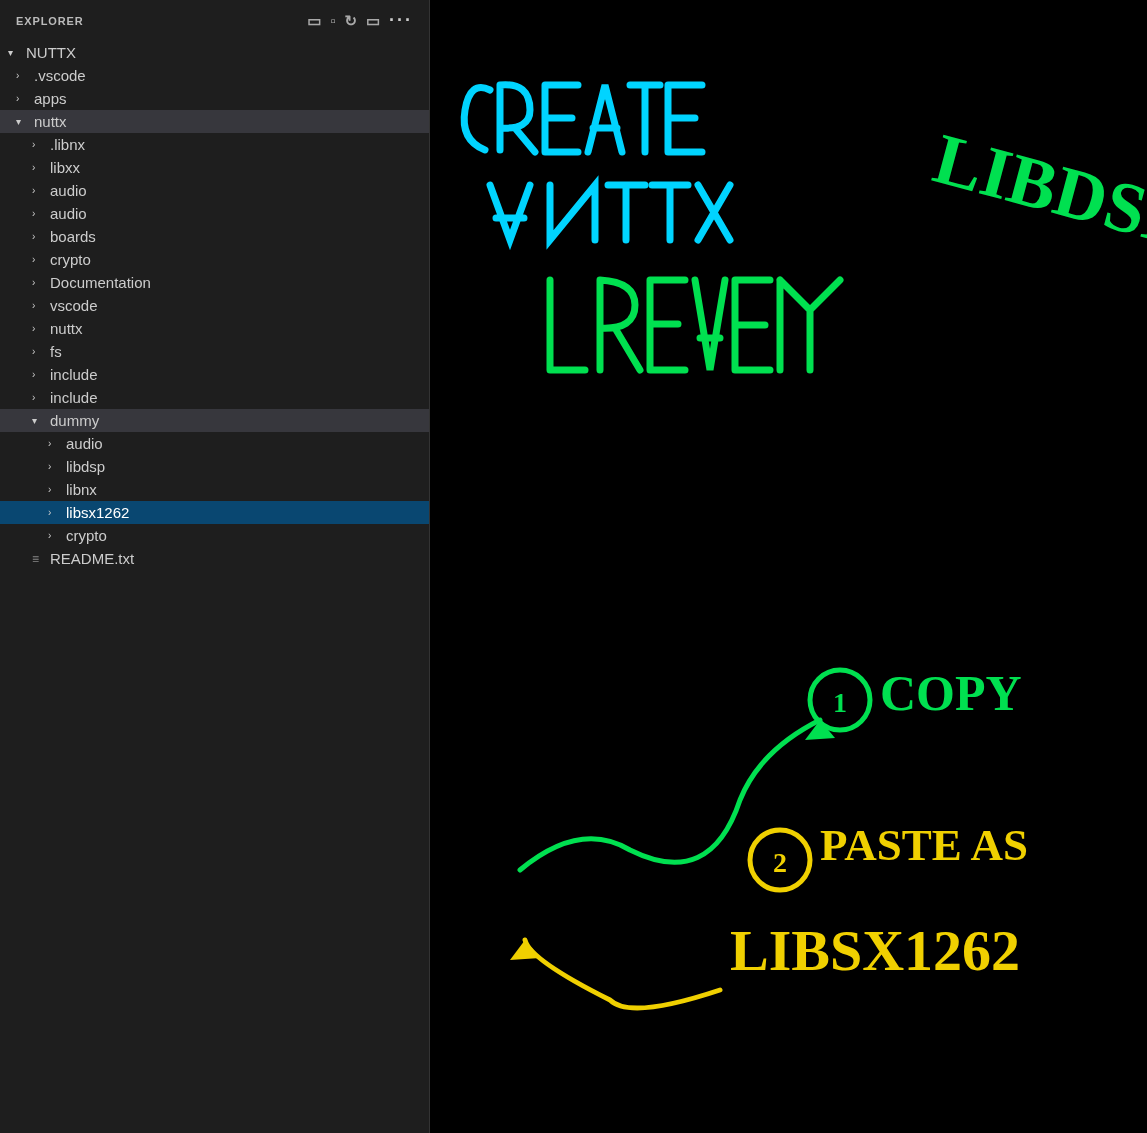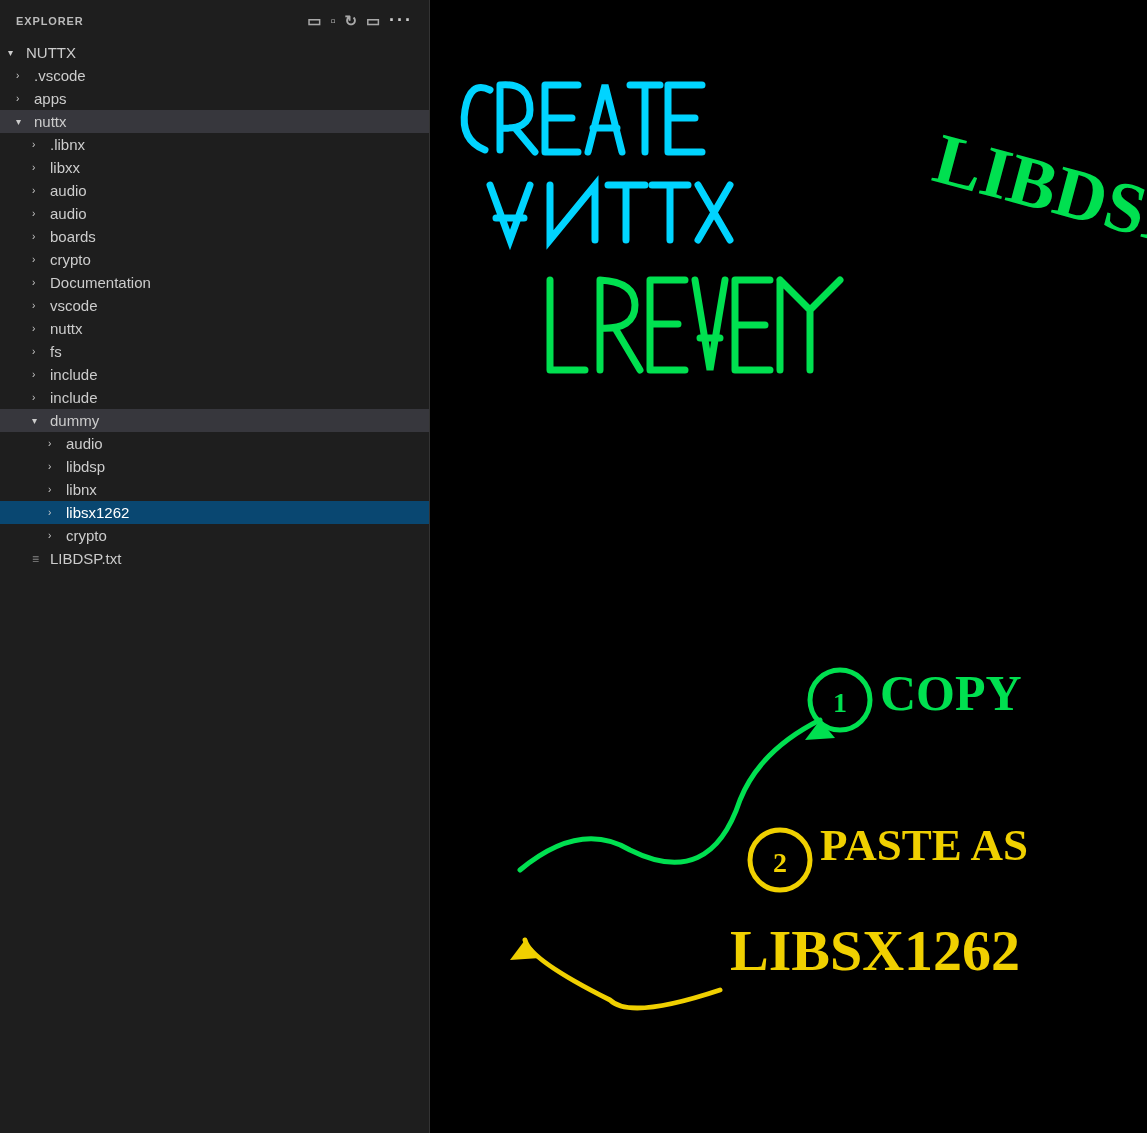--- a/index.html
+++ b/index.html
@@ -237,21 +237,21 @@
       <span class="item-label">libsx1262</span>
     </div>
 
     <div class="tree-item indent-3">
       <span class="chevron">›</span>
       <span class="item-label">crypto</span>
     </div>
 
     <div class="tree-item indent-2">
       <span class="chevron" style="color:#888;font-size:12px;">≡</span>
-      <span class="item-label">LIBDSP.txt</span>
+      <span class="item-label">README.txt</span>
     </div>
   </div>
 </div>
 
 <div class="main-area">
   <svg class="annotation-layer" viewBox="0 0 717 1133" xmlns="http://www.w3.org/2000/svg">
 
     <g>
 
       <path d="M 60 90 Q 40 80 35 110 Q 30 140 55 150" stroke="#00d4ff" stroke-width="7" fill="none" stroke-linecap="round"></path>

